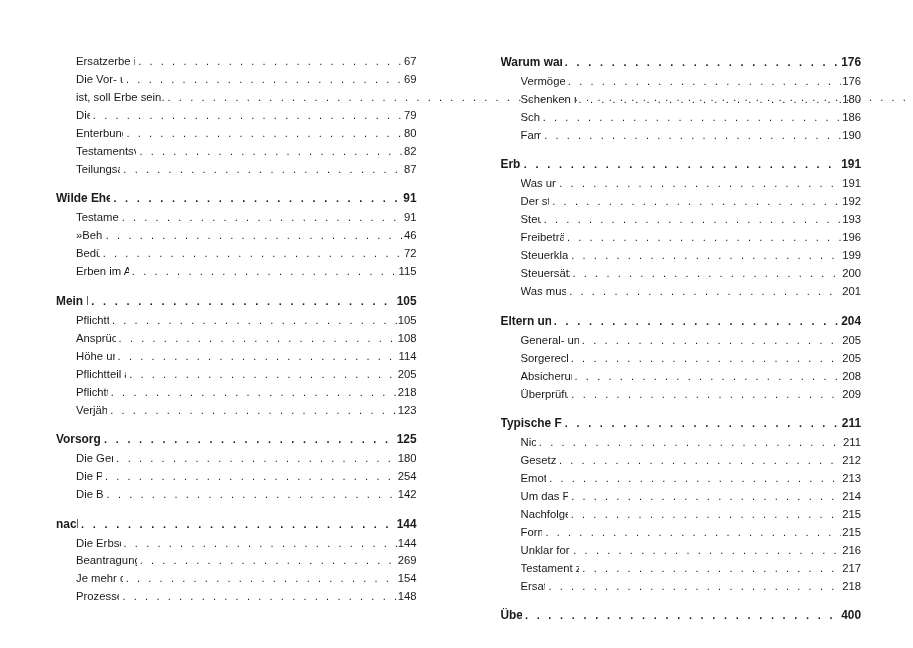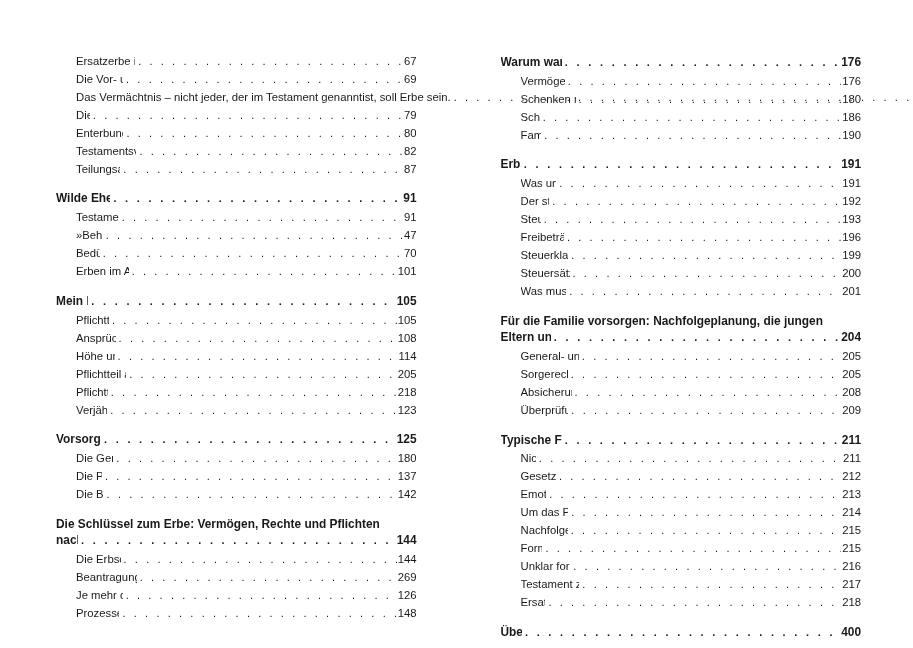--- a/index.html
+++ b/index.html
@@ -100,21 +100,20 @@
         <span class="label">Ersatzerbe im Testament – wer erbt, wenn der Erbe wegfällt?</span>
         <span class="dots">. . . . . . . . . . . . . . . . . . . . . . . . . . . . . . . . . . . . . . . . . . . . . . . . . . . . . . . . . . . . . . . . . . . . . . . . . . . . . . . . . . . . . . . . . . . . . . . . . . . . . . . . . . . . . . . . . . . . . . . . </span>
         <span class="page-no">67</span>
       </div>
       <div class="toc-entry lvl2">
         <span class="label">Die Vor- und Nacherbschaft oder Erbe auf Zeit</span>
         <span class="dots">. . . . . . . . . . . . . . . . . . . . . . . . . . . . . . . . . . . . . . . . . . . . . . . . . . . . . . . . . . . . . . . . . . . . . . . . . . . . . . . . . . . . . . . . . . . . . . . . . . . . . . . . . . . . . . . . . . . . . . . . </span>
         <span class="page-no">69</span>
       </div>
       <div class="toc-entry lvl2 twoline">
-        <span class="firstline">Das Vermächtnis – nicht jeder, der im Testament genannt</span>
         <span class="lastline"><span class="label">ist, soll Erbe sein.</span><span class="dots">. . . . . . . . . . . . . . . . . . . . . . . . . . . . . . . . . . . . . . . . . . . . . . . . . . . . . . . . . . . . . . . . . . . . . . . . . . . . . . . . . . . . . . . . . . . . . . . . . . . . . . . . . . . . . . . . . . . . . . . . </span></span>
       </div>
       <div class="toc-entry lvl2">
         <span class="label">Die Auflage.</span>
         <span class="dots">. . . . . . . . . . . . . . . . . . . . . . . . . . . . . . . . . . . . . . . . . . . . . . . . . . . . . . . . . . . . . . . . . . . . . . . . . . . . . . . . . . . . . . . . . . . . . . . . . . . . . . . . . . . . . . . . . . . . . . . . </span>
         <span class="page-no">79</span>
       </div>
       <div class="toc-entry lvl2">
         <span class="label">Enterbung – wenn Blut nicht dicker als Tinte ist</span>
         <span class="dots">. . . . . . . . . . . . . . . . . . . . . . . . . . . . . . . . . . . . . . . . . . . . . . . . . . . . . . . . . . . . . . . . . . . . . . . . . . . . . . . . . . . . . . . . . . . . . . . . . . . . . . . . . . . . . . . . . . . . . . . . </span>
@@ -136,31 +135,31 @@
         <span class="page-no">91</span>
       </div>
       <div class="toc-entry lvl2">
         <span class="label">Testamente in Patchwork-Konstellationen</span>
         <span class="dots">. . . . . . . . . . . . . . . . . . . . . . . . . . . . . . . . . . . . . . . . . . . . . . . . . . . . . . . . . . . . . . . . . . . . . . . . . . . . . . . . . . . . . . . . . . . . . . . . . . . . . . . . . . . . . . . . . . . . . . . . </span>
         <span class="page-no">91</span>
       </div>
       <div class="toc-entry lvl2">
         <span class="label">»Behindertentestament«</span>
         <span class="dots">. . . . . . . . . . . . . . . . . . . . . . . . . . . . . . . . . . . . . . . . . . . . . . . . . . . . . . . . . . . . . . . . . . . . . . . . . . . . . . . . . . . . . . . . . . . . . . . . . . . . . . . . . . . . . . . . . . . . . . . . </span>
-        <span class="page-no">47</span>
+        <span class="page-no">46</span>
       </div>
       <div class="toc-entry lvl2">
         <span class="label">Bedürftigentestament</span>
         <span class="dots">. . . . . . . . . . . . . . . . . . . . . . . . . . . . . . . . . . . . . . . . . . . . . . . . . . . . . . . . . . . . . . . . . . . . . . . . . . . . . . . . . . . . . . . . . . . . . . . . . . . . . . . . . . . . . . . . . . . . . . . . </span>
-        <span class="page-no">70</span>
+        <span class="page-no">72</span>
       </div>
       <div class="toc-entry lvl2">
         <span class="label">Erben im Ausland – wenn Grenzen nicht Grenzen sind</span>
         <span class="dots">. . . . . . . . . . . . . . . . . . . . . . . . . . . . . . . . . . . . . . . . . . . . . . . . . . . . . . . . . . . . . . . . . . . . . . . . . . . . . . . . . . . . . . . . . . . . . . . . . . . . . . . . . . . . . . . . . . . . . . . . </span>
-        <span class="page-no">101</span>
+        <span class="page-no">115</span>
       </div>
       <div class="toc-entry lvl1">
         <span class="label">Mein Pflichtteil gehört mir!</span>
         <span class="dots">. . . . . . . . . . . . . . . . . . . . . . . . . . . . . . . . . . . . . . . . . . . . . . . . . . . . . . . . . . . . . . . . . . . . . . . . . . . . . . . . . . . . . . . . . . . . . . . . . . . . . . . . . . . . . . . . . . . . . . . . </span>
         <span class="page-no">105</span>
       </div>
       <div class="toc-entry lvl2">
         <span class="label">Pflichtteilsberechtigte Personen</span>
         <span class="dots">. . . . . . . . . . . . . . . . . . . . . . . . . . . . . . . . . . . . . . . . . . . . . . . . . . . . . . . . . . . . . . . . . . . . . . . . . . . . . . . . . . . . . . . . . . . . . . . . . . . . . . . . . . . . . . . . . . . . . . . . </span>
         <span class="page-no">105</span>
@@ -196,49 +195,48 @@
         <span class="page-no">125</span>
       </div>
       <div class="toc-entry lvl2">
         <span class="label">Die General- und Vorsorgevollmacht</span>
         <span class="dots">. . . . . . . . . . . . . . . . . . . . . . . . . . . . . . . . . . . . . . . . . . . . . . . . . . . . . . . . . . . . . . . . . . . . . . . . . . . . . . . . . . . . . . . . . . . . . . . . . . . . . . . . . . . . . . . . . . . . . . . . </span>
         <span class="page-no">180</span>
       </div>
       <div class="toc-entry lvl2">
         <span class="label">Die Patientenverfügung.</span>
         <span class="dots">. . . . . . . . . . . . . . . . . . . . . . . . . . . . . . . . . . . . . . . . . . . . . . . . . . . . . . . . . . . . . . . . . . . . . . . . . . . . . . . . . . . . . . . . . . . . . . . . . . . . . . . . . . . . . . . . . . . . . . . . </span>
-        <span class="page-no">137</span>
+        <span class="page-no">254</span>
       </div>
       <div class="toc-entry lvl2">
         <span class="label">Die Bestattungsverfügung</span>
         <span class="dots">. . . . . . . . . . . . . . . . . . . . . . . . . . . . . . . . . . . . . . . . . . . . . . . . . . . . . . . . . . . . . . . . . . . . . . . . . . . . . . . . . . . . . . . . . . . . . . . . . . . . . . . . . . . . . . . . . . . . . . . . </span>
         <span class="page-no">142</span>
       </div>
       <div class="toc-entry lvl1 twoline">
-        <span class="firstline">Die Schlüssel zum Erbe: Vermögen, Rechte und Pflichten</span>
         <span class="lastline">
           <span class="label">nach dem Erbfall.</span>
           <span class="dots">. . . . . . . . . . . . . . . . . . . . . . . . . . . . . . . . . . . . . . . . . . . . . . . . . . . . . . . . . . . . . . . . . . . . . . . . . . . . . . . . . . . . . . . . . . . . . . . . . . . . . . . . . . . . . . . . . . . . . . . . </span>
           <span class="page-no">144</span>
         </span>
       </div>
       <div class="toc-entry lvl2">
         <span class="label">Die Erbschaft annehmen oder ausschlagen?</span>
         <span class="dots">. . . . . . . . . . . . . . . . . . . . . . . . . . . . . . . . . . . . . . . . . . . . . . . . . . . . . . . . . . . . . . . . . . . . . . . . . . . . . . . . . . . . . . . . . . . . . . . . . . . . . . . . . . . . . . . . . . . . . . . . </span>
         <span class="page-no">144</span>
       </div>
       <div class="toc-entry lvl2">
         <span class="label">Beantragung eines Erbscheins – Die Rolle des Nachlassgerichts</span>
         <span class="dots">. . . . . . . . . . . . . . . . . . . . . . . . . . . . . . . . . . . . . . . . . . . . . . . . . . . . . . . . . . . . . . . . . . . . . . . . . . . . . . . . . . . . . . . . . . . . . . . . . . . . . . . . . . . . . . . . . . . . . . . . </span>
         <span class="page-no">269</span>
       </div>
       <div class="toc-entry lvl2">
         <span class="label">Je mehr desto besser? Die Erbengemeinschaft</span>
         <span class="dots">. . . . . . . . . . . . . . . . . . . . . . . . . . . . . . . . . . . . . . . . . . . . . . . . . . . . . . . . . . . . . . . . . . . . . . . . . . . . . . . . . . . . . . . . . . . . . . . . . . . . . . . . . . . . . . . . . . . . . . . . </span>
-        <span class="page-no">126</span>
+        <span class="page-no">154</span>
       </div>
       <div class="toc-entry lvl2">
         <span class="label">Prozesse und alternative Konfliktbeilegung.</span>
         <span class="dots">. . . . . . . . . . . . . . . . . . . . . . . . . . . . . . . . . . . . . . . . . . . . . . . . . . . . . . . . . . . . . . . . . . . . . . . . . . . . . . . . . . . . . . . . . . . . . . . . . . . . . . . . . . . . . . . . . . . . . . . . </span>
         <span class="page-no">148</span>
       </div>
     </div>
   <div class="column right">
       <div class="toc-entry lvl1" style="margin-top: 0px;">
         <span class="label">Warum warten? Gestaltungsmöglichkeiten zu Lebzeiten</span>
@@ -299,21 +297,20 @@
         <span class="label">Steuersätze – wie hoch ist die Steuer tatsächlich?</span>
         <span class="dots">. . . . . . . . . . . . . . . . . . . . . . . . . . . . . . . . . . . . . . . . . . . . . . . . . . . . . . . . . . . . . . . . . . . . . . . . . . . . . . . . . . . . . . . . . . . . . . . . . . . . . . . . . . . . . . . . . . . . . . . . </span>
         <span class="page-no">200</span>
       </div>
       <div class="toc-entry lvl2">
         <span class="label">Was muss dem Finanzamt gemeldet werden?</span>
         <span class="dots">. . . . . . . . . . . . . . . . . . . . . . . . . . . . . . . . . . . . . . . . . . . . . . . . . . . . . . . . . . . . . . . . . . . . . . . . . . . . . . . . . . . . . . . . . . . . . . . . . . . . . . . . . . . . . . . . . . . . . . . . </span>
         <span class="page-no">201</span>
       </div>
       <div class="toc-entry lvl1 twoline">
-        <span class="firstline">Für die Familie vorsorgen: Nachfolgeplanung, die jungen</span>
         <span class="lastline">
           <span class="label">Eltern und jungen Menschen Sicherheit gibt</span>
           <span class="dots">. . . . . . . . . . . . . . . . . . . . . . . . . . . . . . . . . . . . . . . . . . . . . . . . . . . . . . . . . . . . . . . . . . . . . . . . . . . . . . . . . . . . . . . . . . . . . . . . . . . . . . . . . . . . . . . . . . . . . . . . </span>
           <span class="page-no">204</span>
         </span>
       </div>
       <div class="toc-entry lvl2">
         <span class="label">General- und Vorsorgevollmachten sowie Patientenverfügung</span>
         <span class="dots">. . . . . . . . . . . . . . . . . . . . . . . . . . . . . . . . . . . . . . . . . . . . . . . . . . . . . . . . . . . . . . . . . . . . . . . . . . . . . . . . . . . . . . . . . . . . . . . . . . . . . . . . . . . . . . . . . . . . . . . . </span>
         <span class="page-no">205</span>

